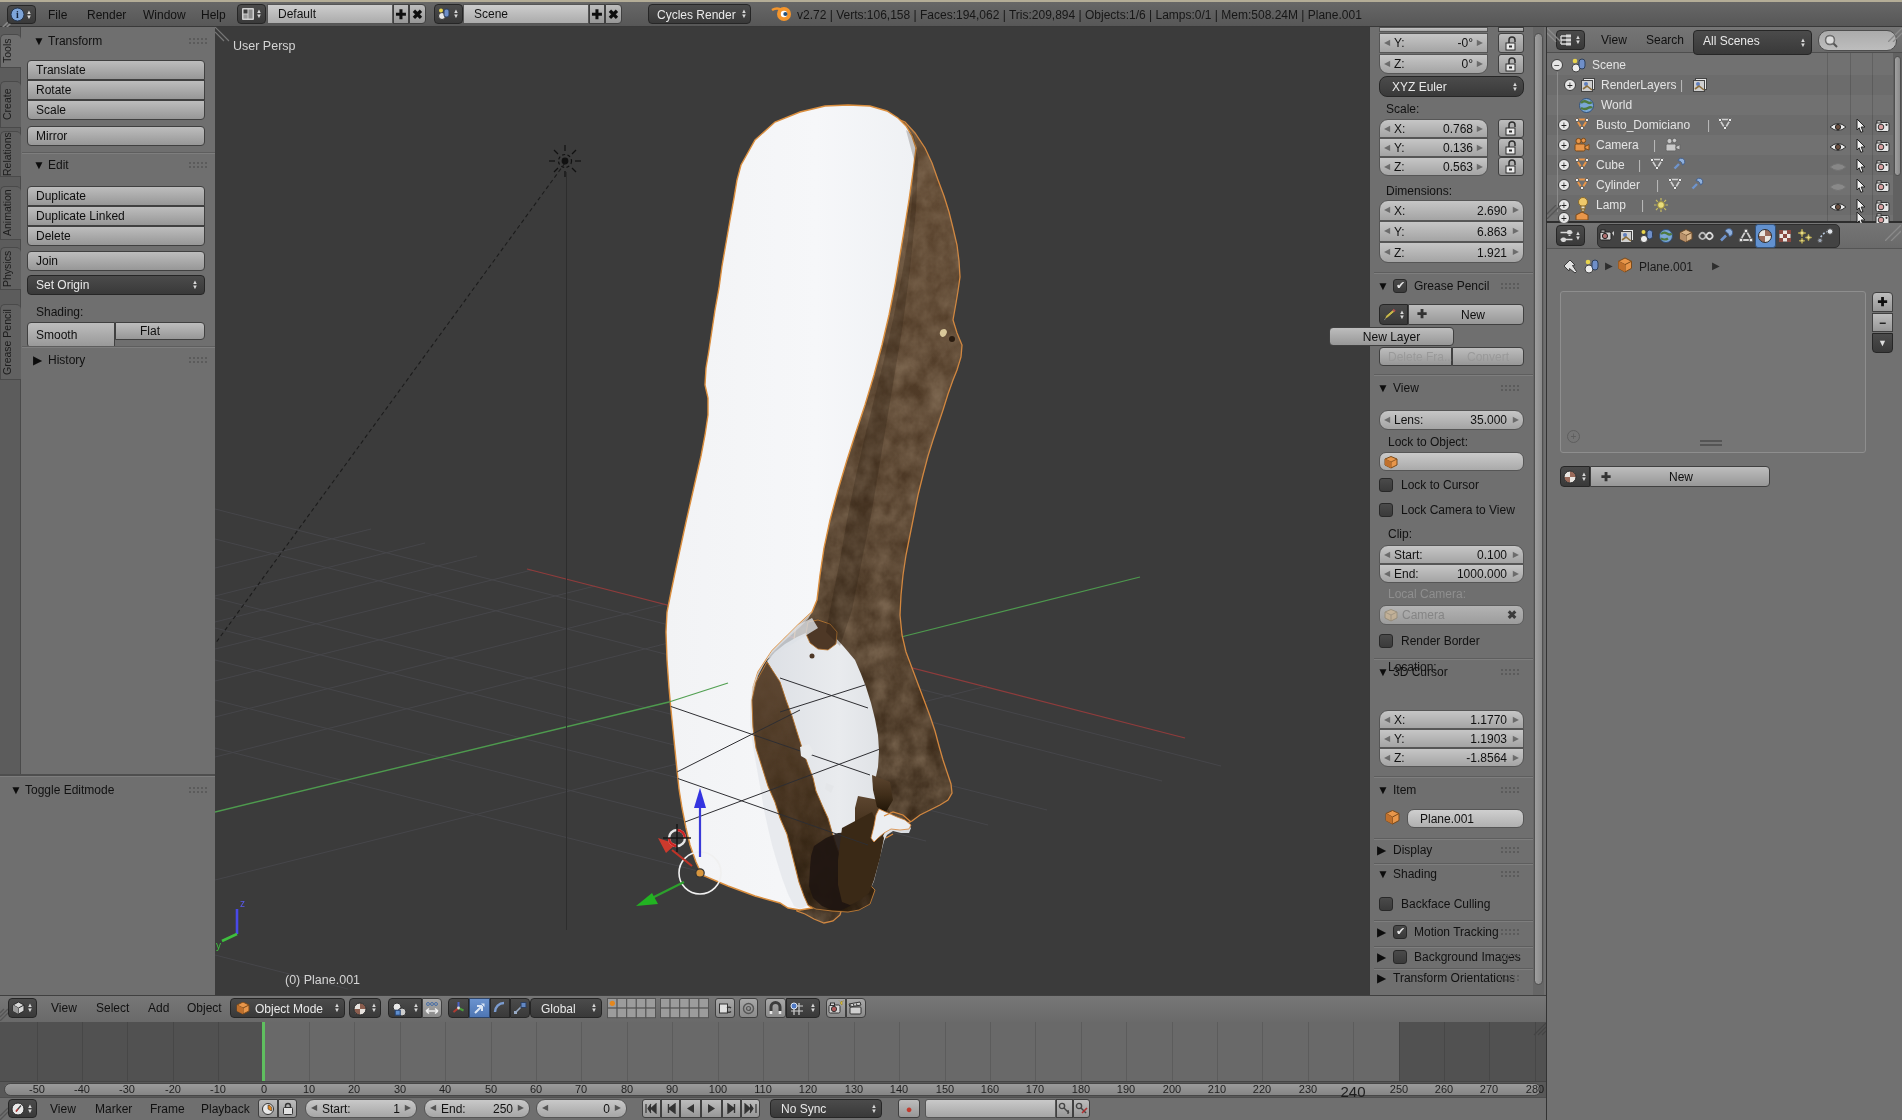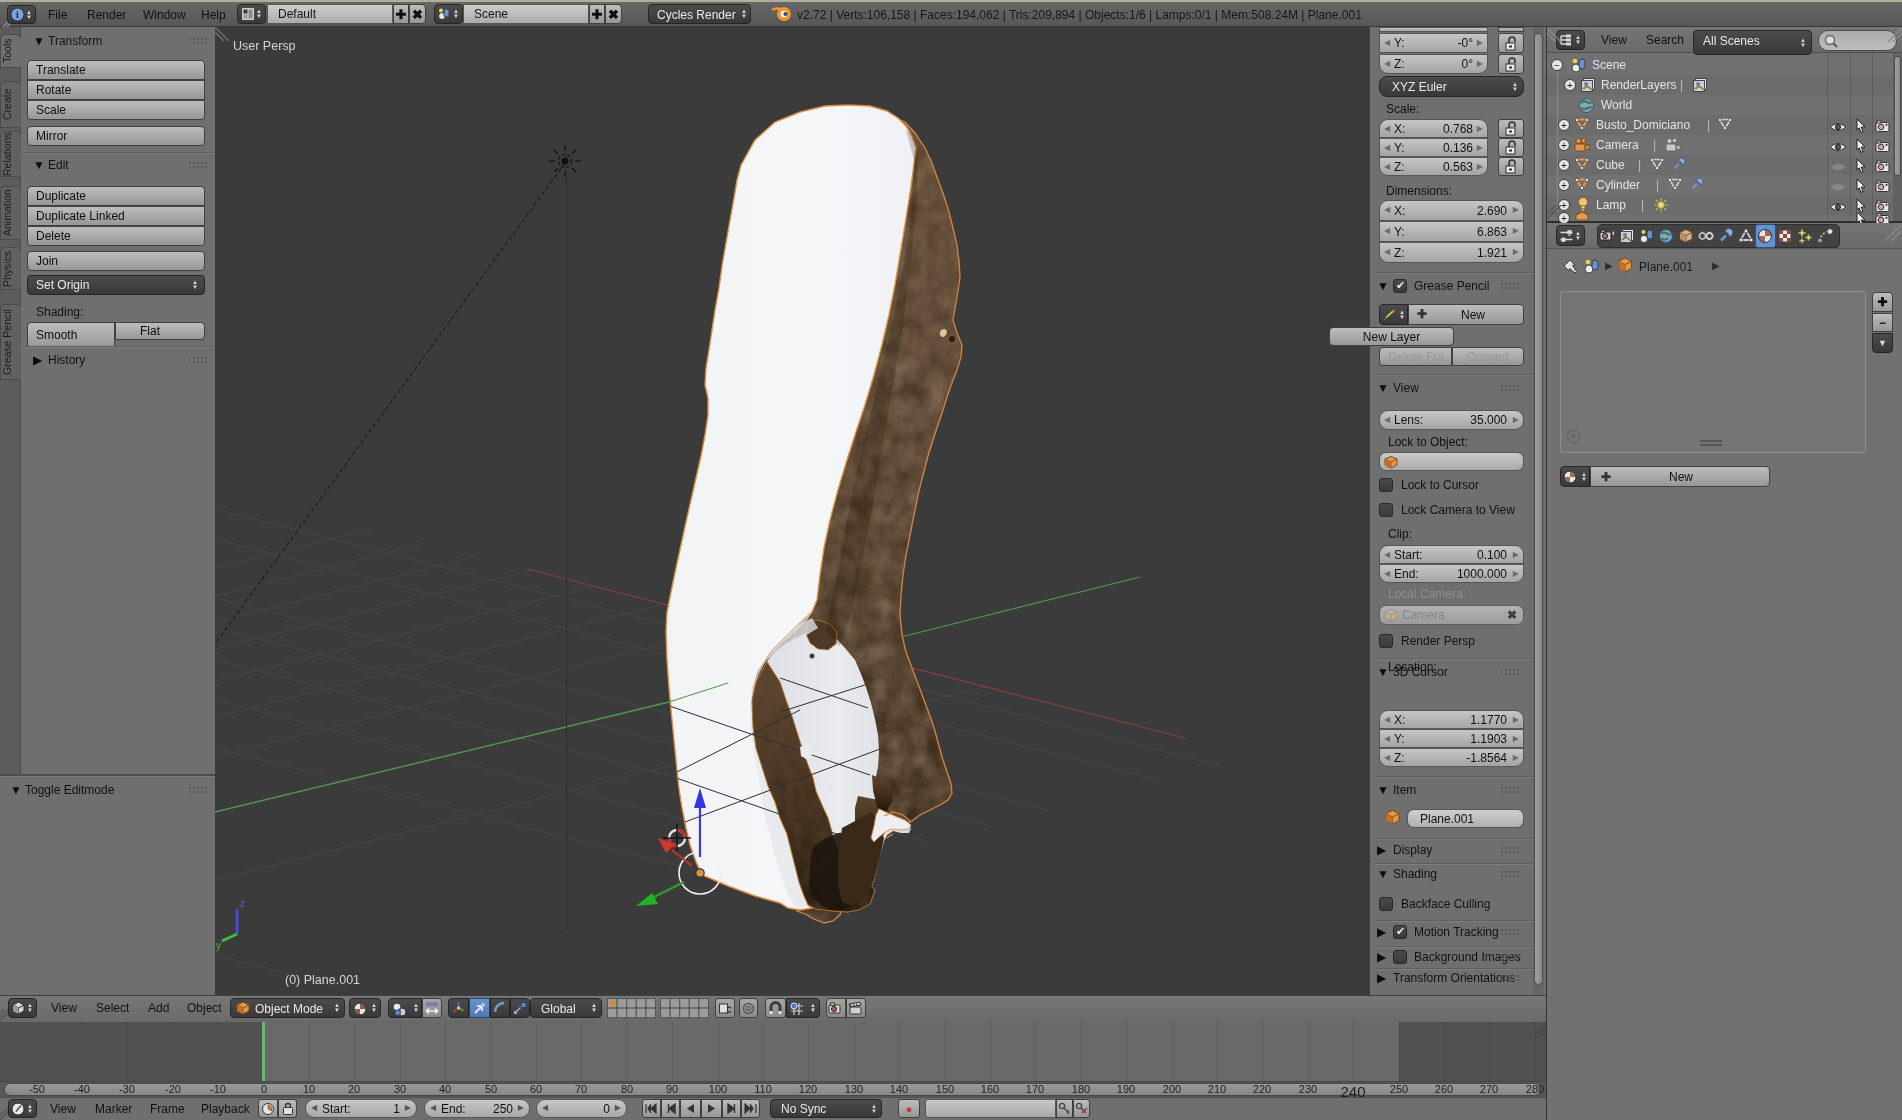--- a/index.html
+++ b/index.html
@@ -445,21 +445,21 @@
     <span class="abs" style="left:1388px;top:587px;font-size:12px;color:#8f8f8f">Local Camera:</span>
     <div class="abs" style="left:1379px;top:605px;width:145px;height:20px;border-radius:7px;background:linear-gradient(#b3b3b3,#9c9c9c);border:1px solid #5e5e5e">
       <svg width="14" height="13" style="position:absolute;left:4px;top:3px;opacity:.55">
         <path d="M7 0.5 L13 3 L13 9 L7 12 L1 9 L1 3 Z" fill="#d8b88a" stroke="#8a7a5a"></path>
         <path d="M1 3 L7 6 L13 3 M7 6 L7 12" stroke="#8a7a5a" fill="none" stroke-width=".8"></path>
       </svg>
       <span style="position:absolute;left:22px;top:2px;font-size:12px;color:#858585">Camera</span>
       <span style="position:absolute;right:6px;top:2px;font-size:12px;color:#3c3c3c;font-weight:bold">✖</span>
     </div>
     <div class="abs chk" style="left:1379px;top:634px"></div>
-    <span class="abs lbl" style="left:1401px;top:634px">Render Persp</span>
+    <span class="abs lbl" style="left:1401px;top:634px">Render Border</span>
     <div class="sep" style="left:1374px;top:658px;width:162px"></div>
     <span class="abs lbl" style="left:1377px;top:665px;color:#0c0c0c">▼</span>
     <span class="abs lbl" style="left:1393px;top:665px">3D Cursor</span>
     <div class="abs grip" style="left:1500px;top:668px"></div>
     <span class="abs lbl" style="left:1388px;top:660px">Location:</span>
     <div class="abs field" style="left:1379px;top:710px;width:145px;height:19px;border-radius:9px 9px 0 0">
       <span style="position:absolute;left:14px;top:2px">X:</span>
       <span style="position:absolute;right:16px;top:2px">1.1770</span>
       <span style="position:absolute;left:4px;top:4px;font-size:8px;color:rgba(35,35,35,.5)">◀</span>
       <span style="position:absolute;right:4px;top:4px;font-size:8px;color:rgba(35,35,35,.5)">▶</span>

